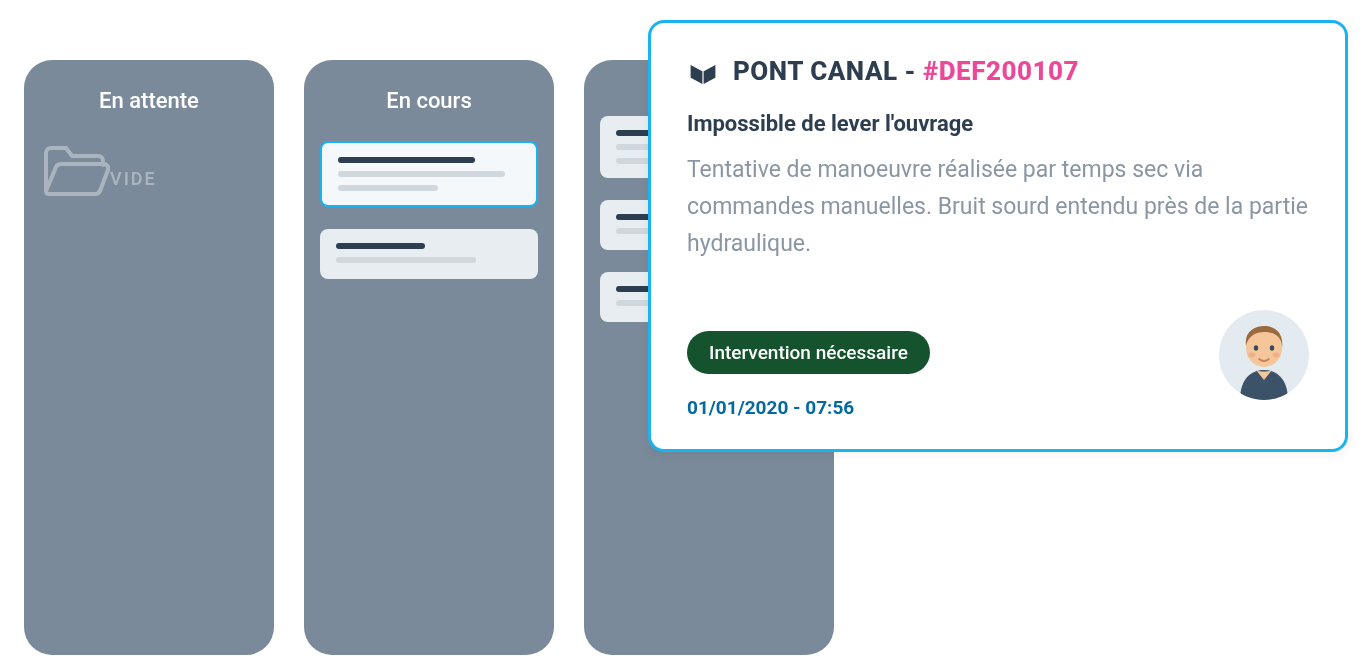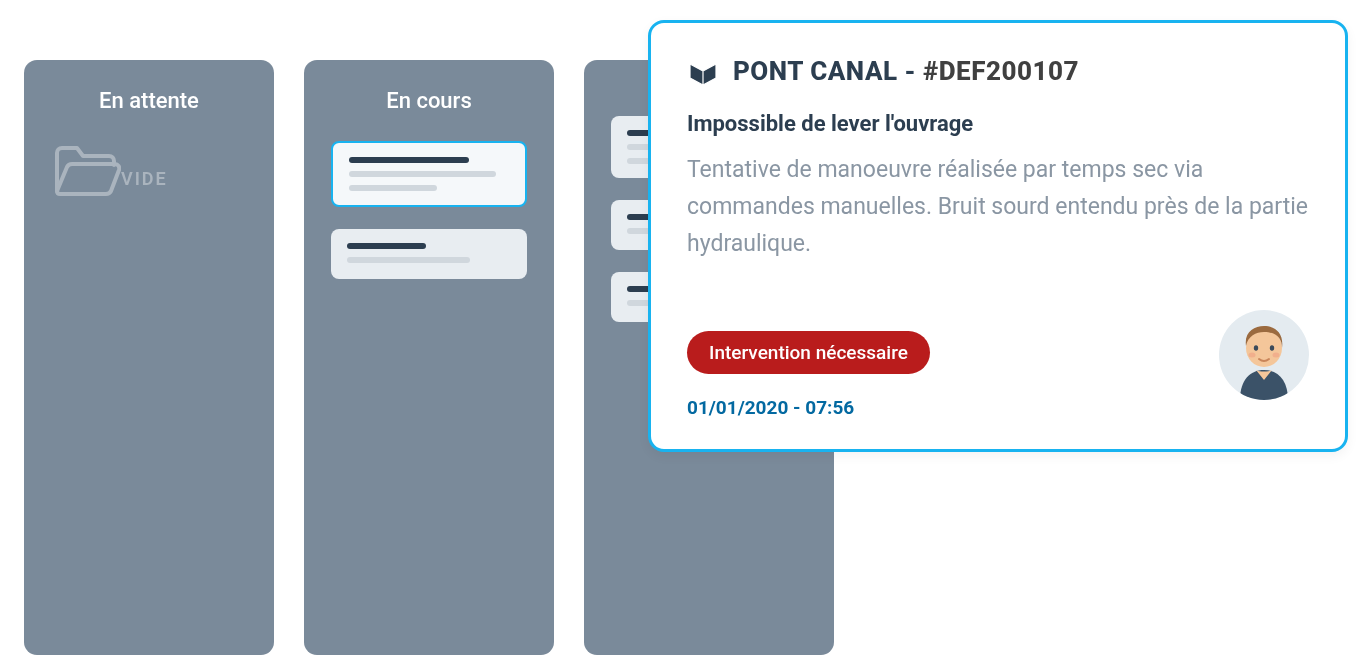--- a/index.html
+++ b/index.html
@@ -16,22 +16,22 @@
       overflow: hidden;
     }
     .board {
       display: flex;
       gap: 30px;
       padding: 60px 24px;
     }
     .column {
       width: 250px;
       background: #7a8a9a;
-      border-radius: 13px;
-      padding: 28px 27px;
+      border-radius: 28px;
+      padding: 28px 16px;
       height: 595px;
     }
     .column-title {
       color: #fff;
       font-size: 22px;
       font-weight: 500;
       text-align: center;
       margin-bottom: 28px;
     }
     .empty-state {
@@ -111,21 +111,21 @@
       height: 32px;
       flex-shrink: 0;
     }
     .detail-title {
       font-size: 26px;
       font-weight: 800;
       color: #2c3e50;
       letter-spacing: 0.5px;
     }
     .detail-ref {
-      color: #404040;
+      color: #ec4899;
     }
     .detail-subtitle {
       font-size: 22px;
       font-weight: 700;
       color: #2c3e50;
       margin-bottom: 16px;
     }
     .detail-desc {
       font-size: 23px;
       color: #8a96a3;
@@ -138,21 +138,21 @@
       justify-content: space-between;
       margin-top: 10px;
     }
     .detail-left {
       display: flex;
       flex-direction: column;
       gap: 22px;
     }
     .badge {
       display: inline-block;
-      background: #b91c1c;
+      background: #14532d;
       color: #fff;
       font-size: 19px;
       font-weight: 500;
       padding: 10px 22px;
       border-radius: 999px;
       width: fit-content;
       margin-top: 41px;
     }
     .detail-timestamp {
       font-size: 19px;

